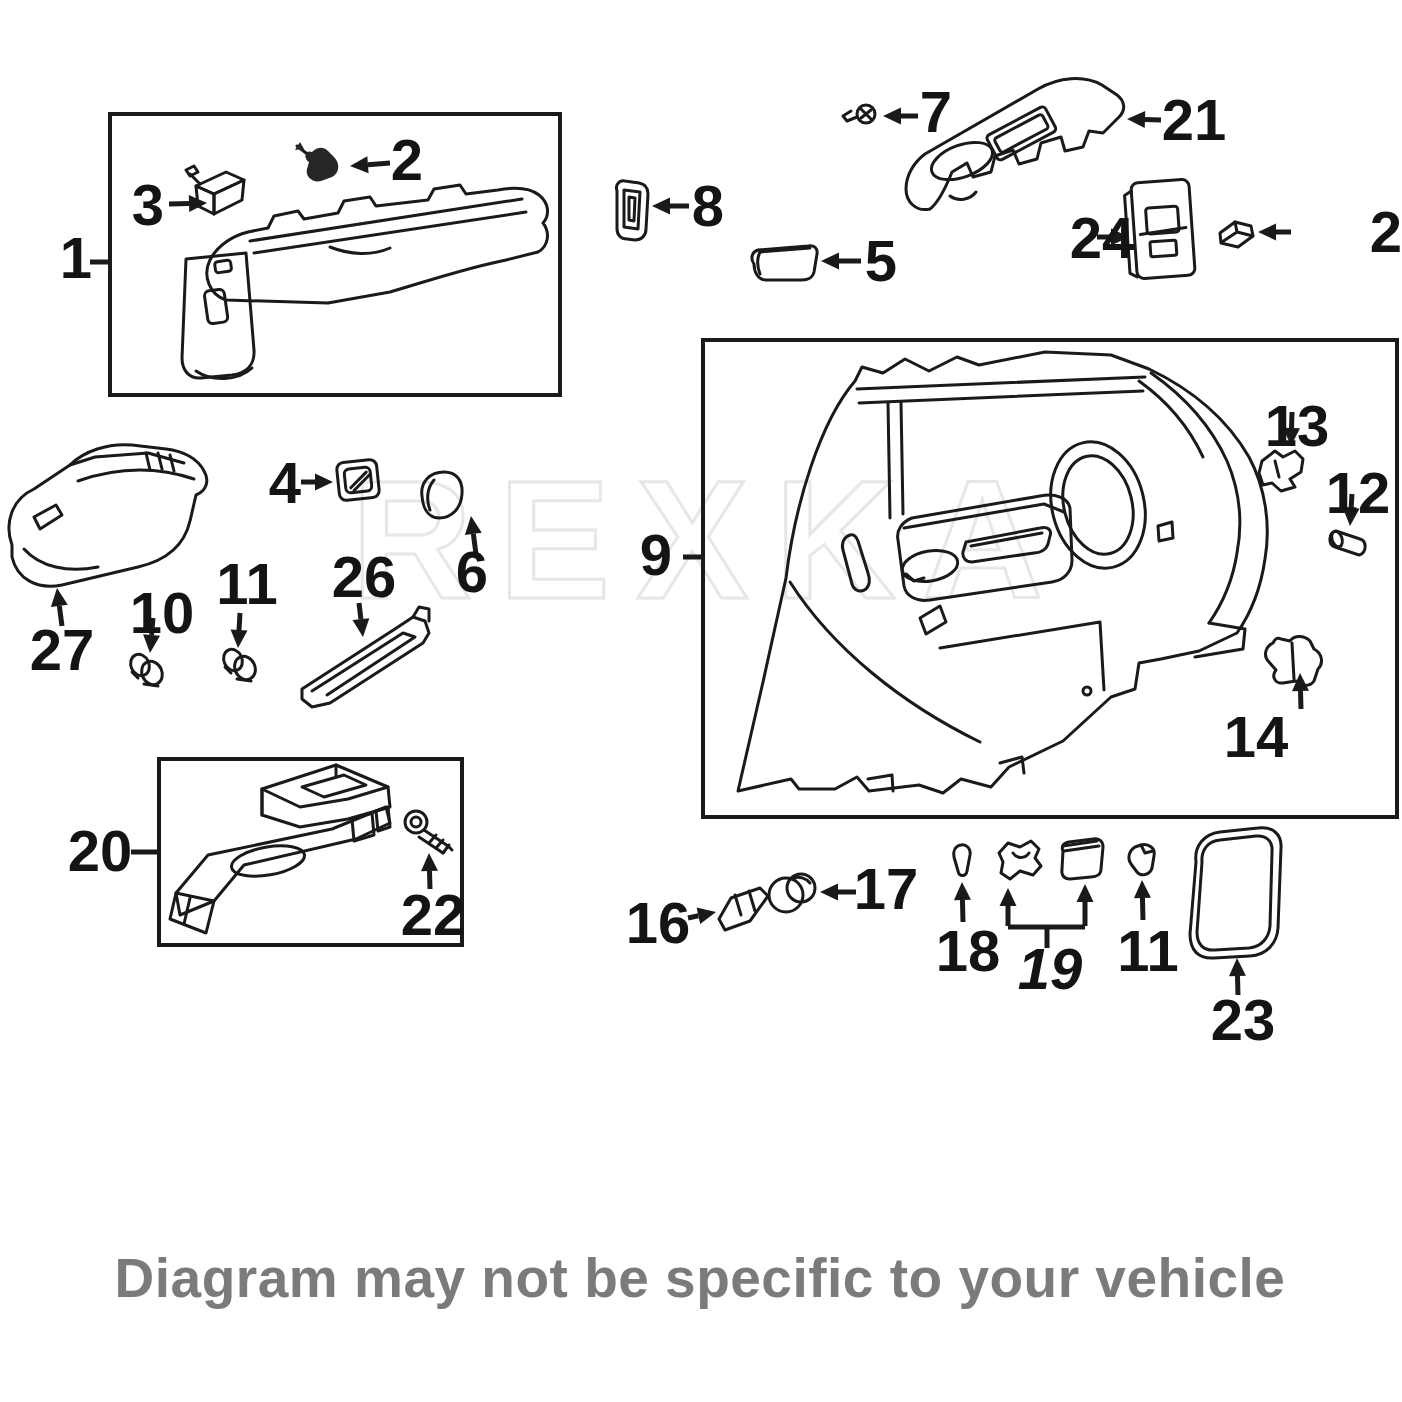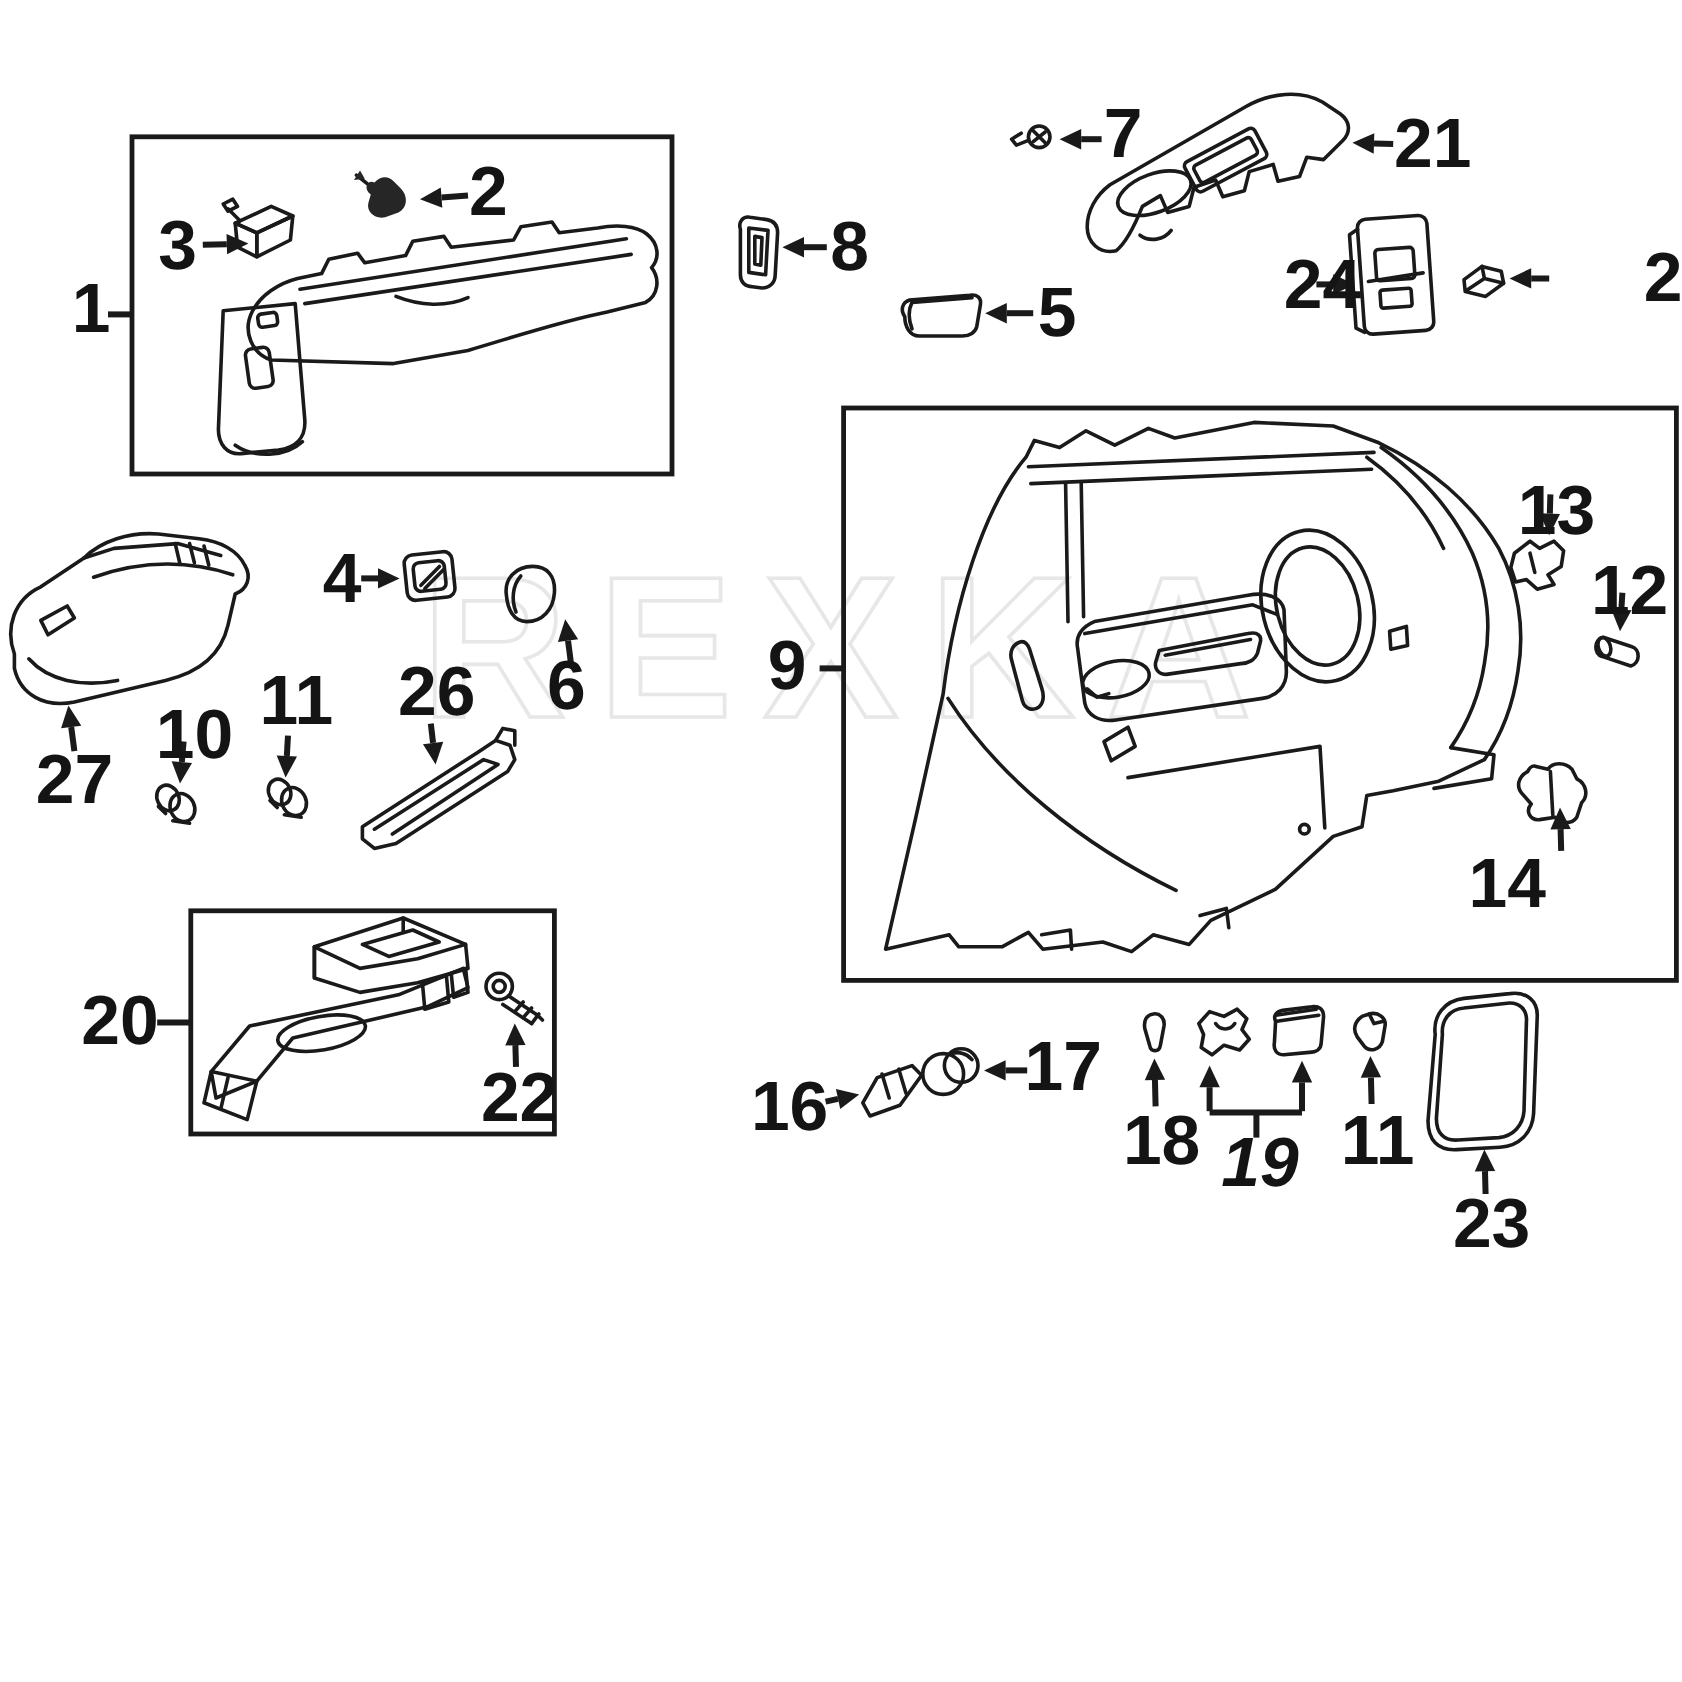--- a/index.html
+++ b/index.html
@@ -383,13 +383,14 @@
       <div class="callout-num" style="left: 100px; top: 851px;">20</div>
       <div class="callout-num" style="left: 1194px; top: 120px;">21</div>
       <div class="callout-num" style="left: 433px; top: 915px;">22</div>
       <div class="callout-num" style="left: 1243px; top: 1020px;">23</div>
       <div class="callout-num" style="left: 1102px; top: 238px;">24</div>
       <div class="callout-num" style="left: 1402px; top: 232px;">25</div>
       <div class="callout-num" style="left: 364px; top: 577px;">26</div>
       <div class="callout-num" style="left: 62px; top: 650px;">27</div>
     </div>
 
+  <div id="disclaimer">Diagram may not be specific to your vehicle</div>
 </div>
 
 </body></html>

